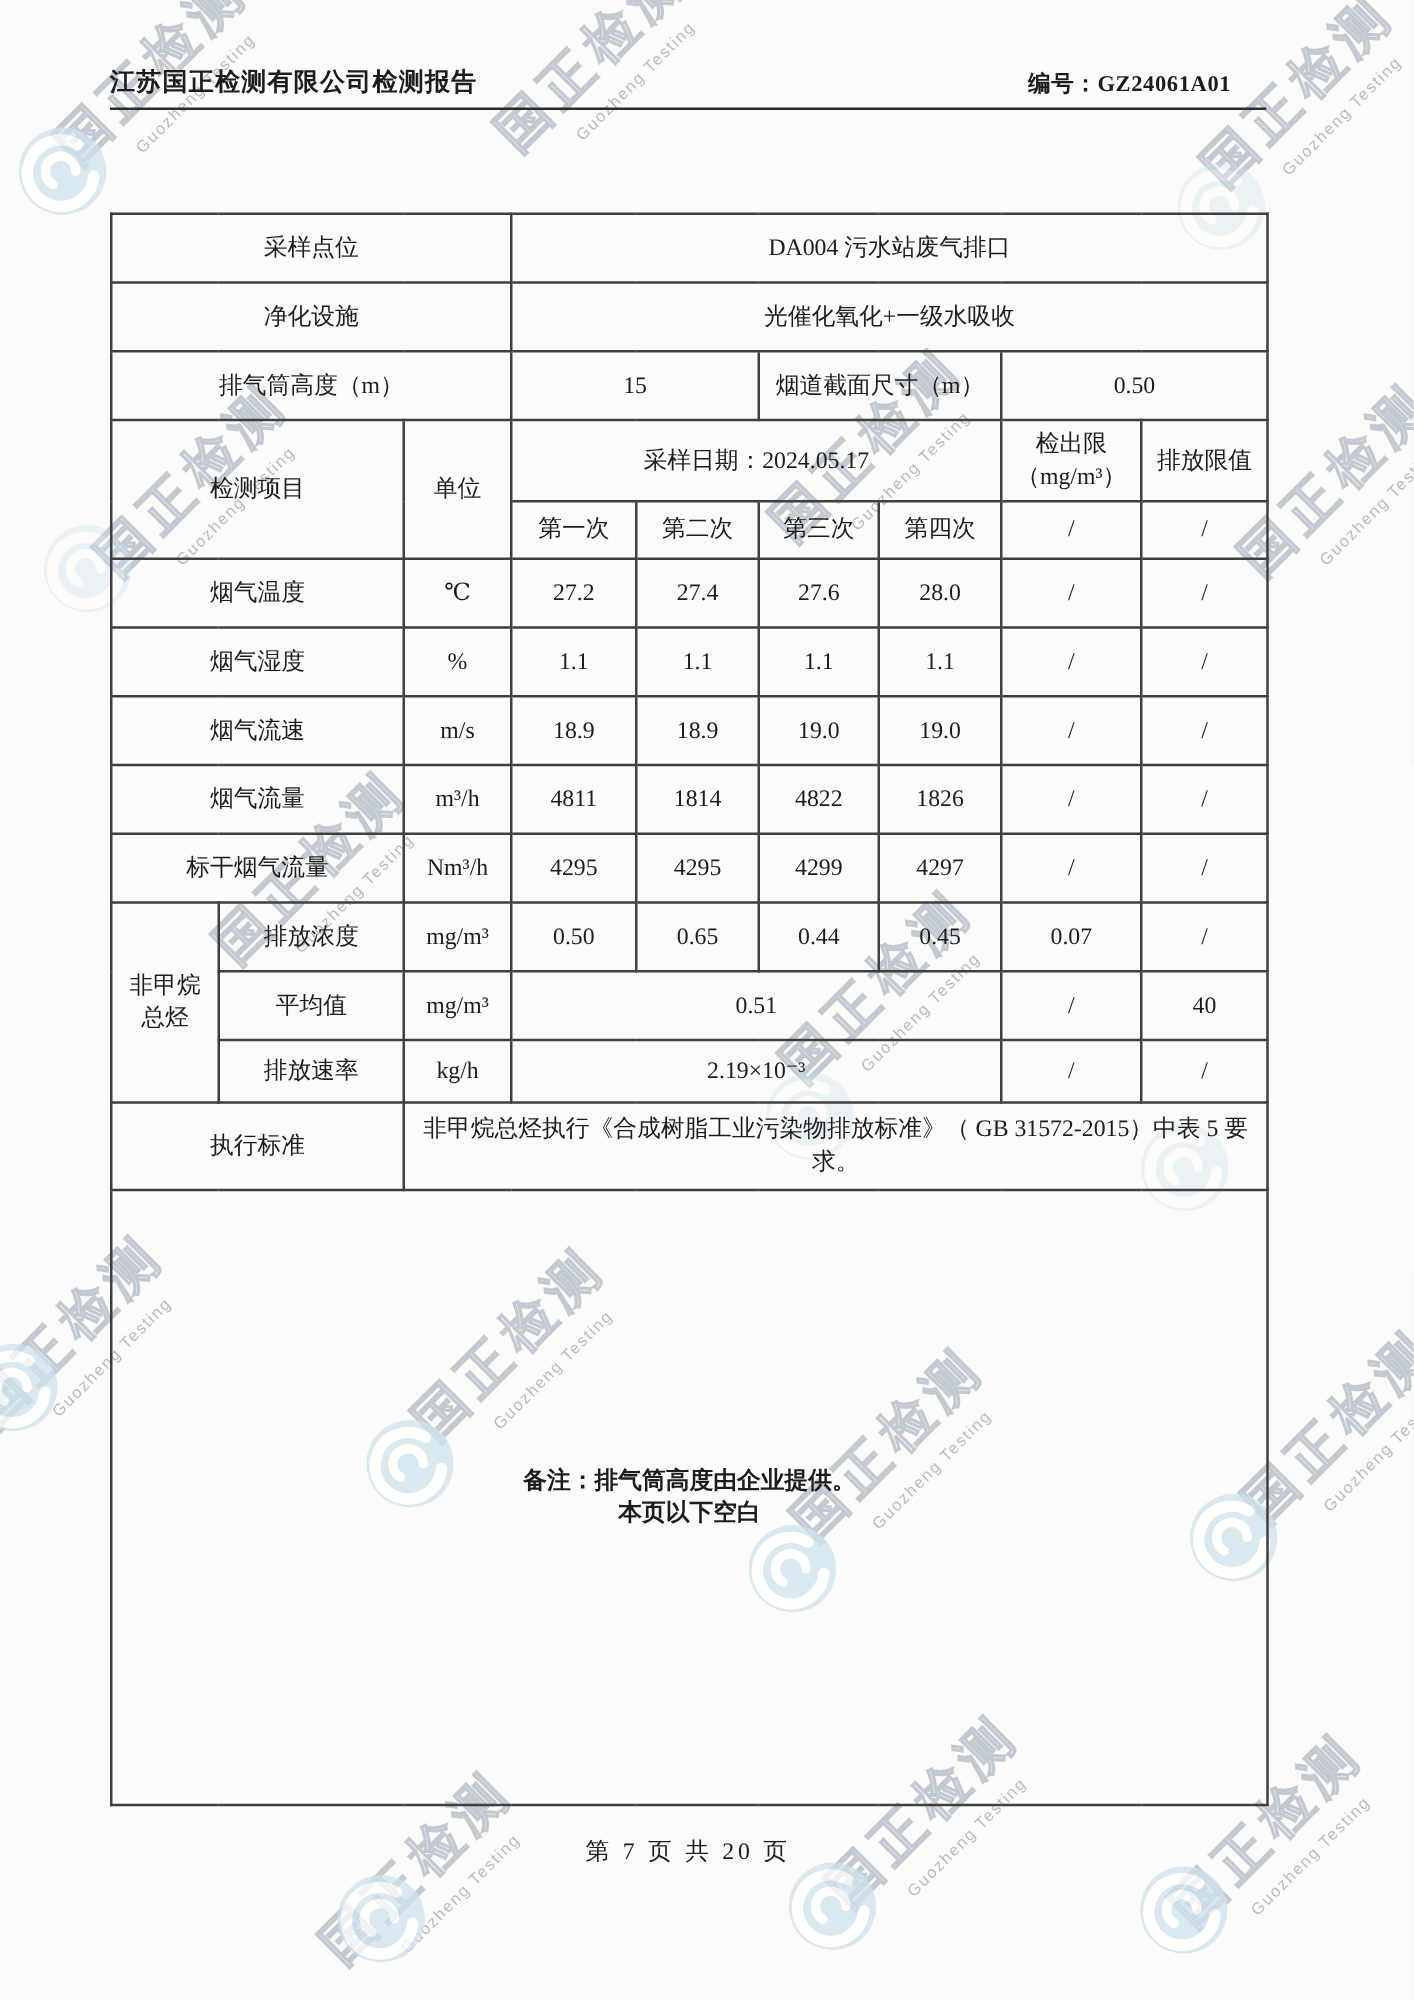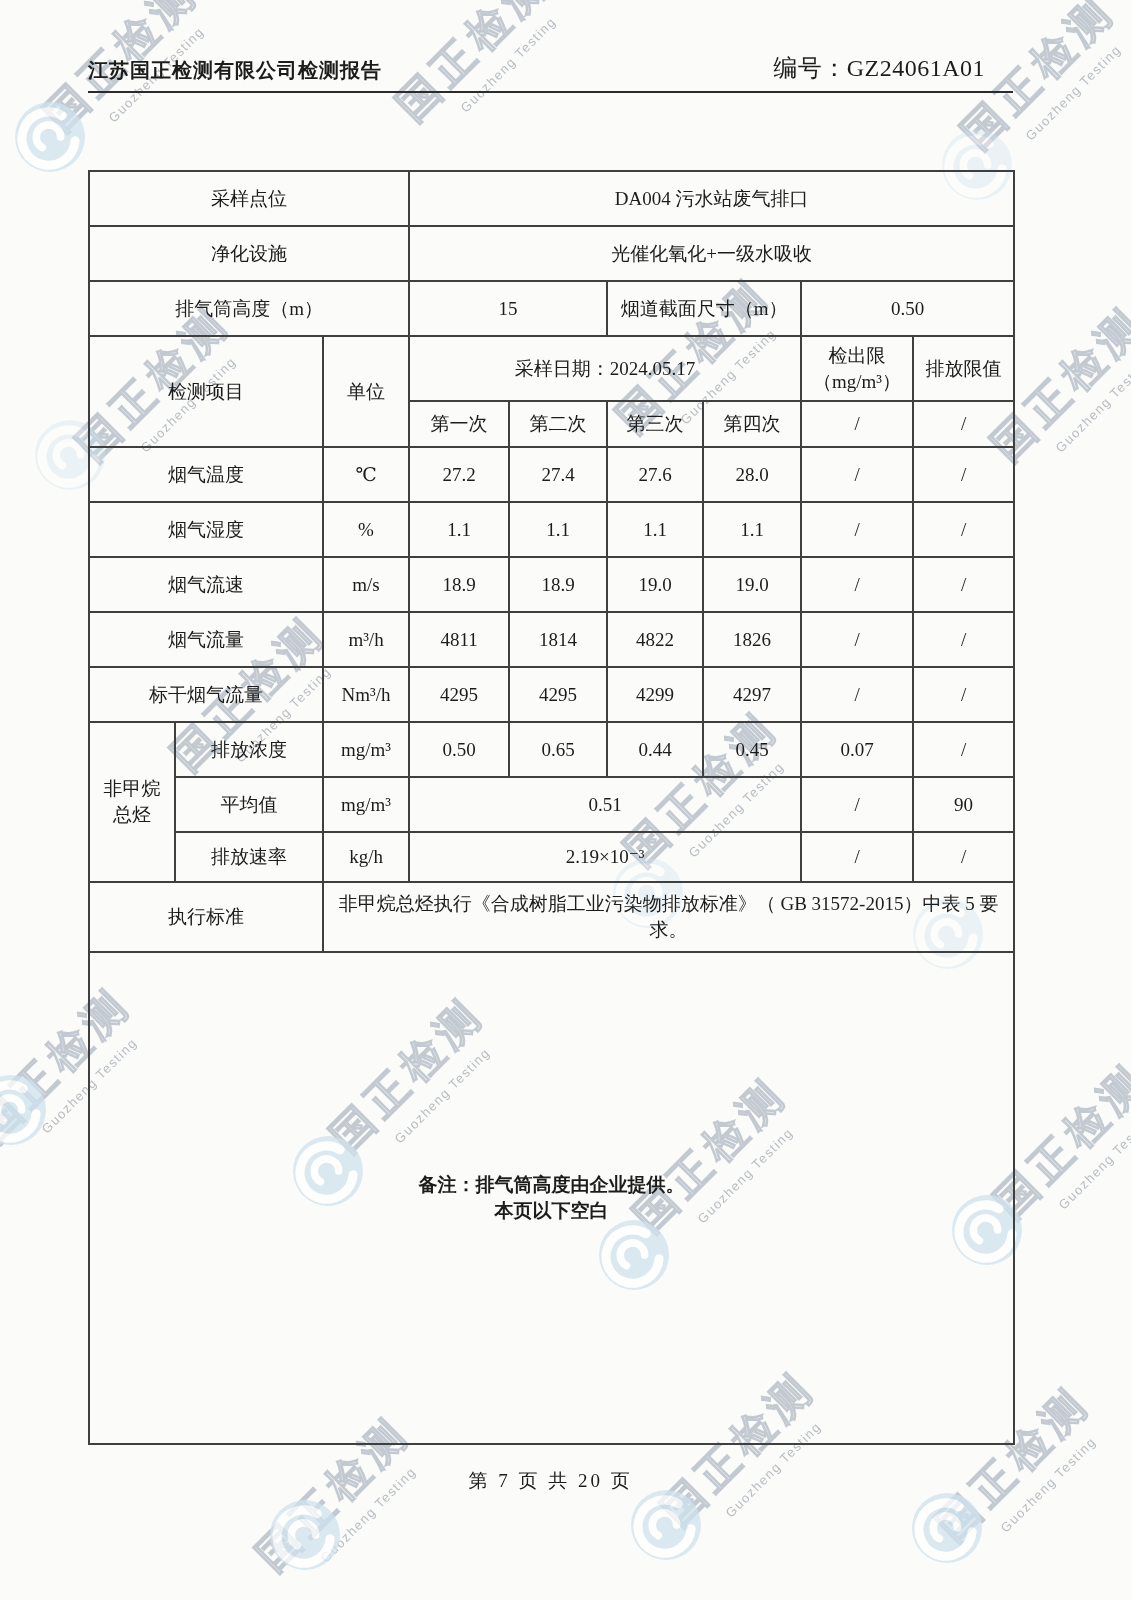--- a/index.html
+++ b/index.html
@@ -41,21 +41,21 @@
 
   
   .content { position:absolute; inset:0; z-index:2; }
 
   .doc-header {
     position:absolute; left:88px; top:52px; width:925px;
     display:flex; justify-content:space-between; align-items:flex-end;
     border-bottom:2.5px solid #2b2b2b; padding-bottom:7px;
   }
   .doc-header .company { font-size:20px; font-weight:700; letter-spacing:1px; }
-  .doc-header .report-no { font-size:24px; font-weight:400; margin-right:28px; letter-spacing:0.5px; }
+  .doc-header .report-no { font-size:18px; font-weight:700; margin-right:28px; letter-spacing:0.5px; }
 
   .table-title {
     position:absolute; left:88px; top:134px; width:925px;
     text-align:center; font-size:22px; font-weight:700; letter-spacing:2px;
   }
 
   table.report {
     position:absolute; left:88px; top:170px;
     width:925px; border-collapse:collapse; table-layout:fixed;
   }
@@ -360,21 +360,21 @@
         <td>0.45</td>
         <td>0.07</td>
         <td>/</td>
       </tr>
 
       <tr style="height:55px">
         <td>平均值</td>
         <td>mg/m³</td>
         <td colspan="4">0.51</td>
         <td>/</td>
-        <td>90</td>
+        <td>40</td>
       </tr>
 
       <tr style="height:50px">
         <td>排放速率</td>
         <td>kg/h</td>
         <td colspan="4">2.19×10⁻³</td>
         <td>/</td>
         <td>/</td>
       </tr>
 

